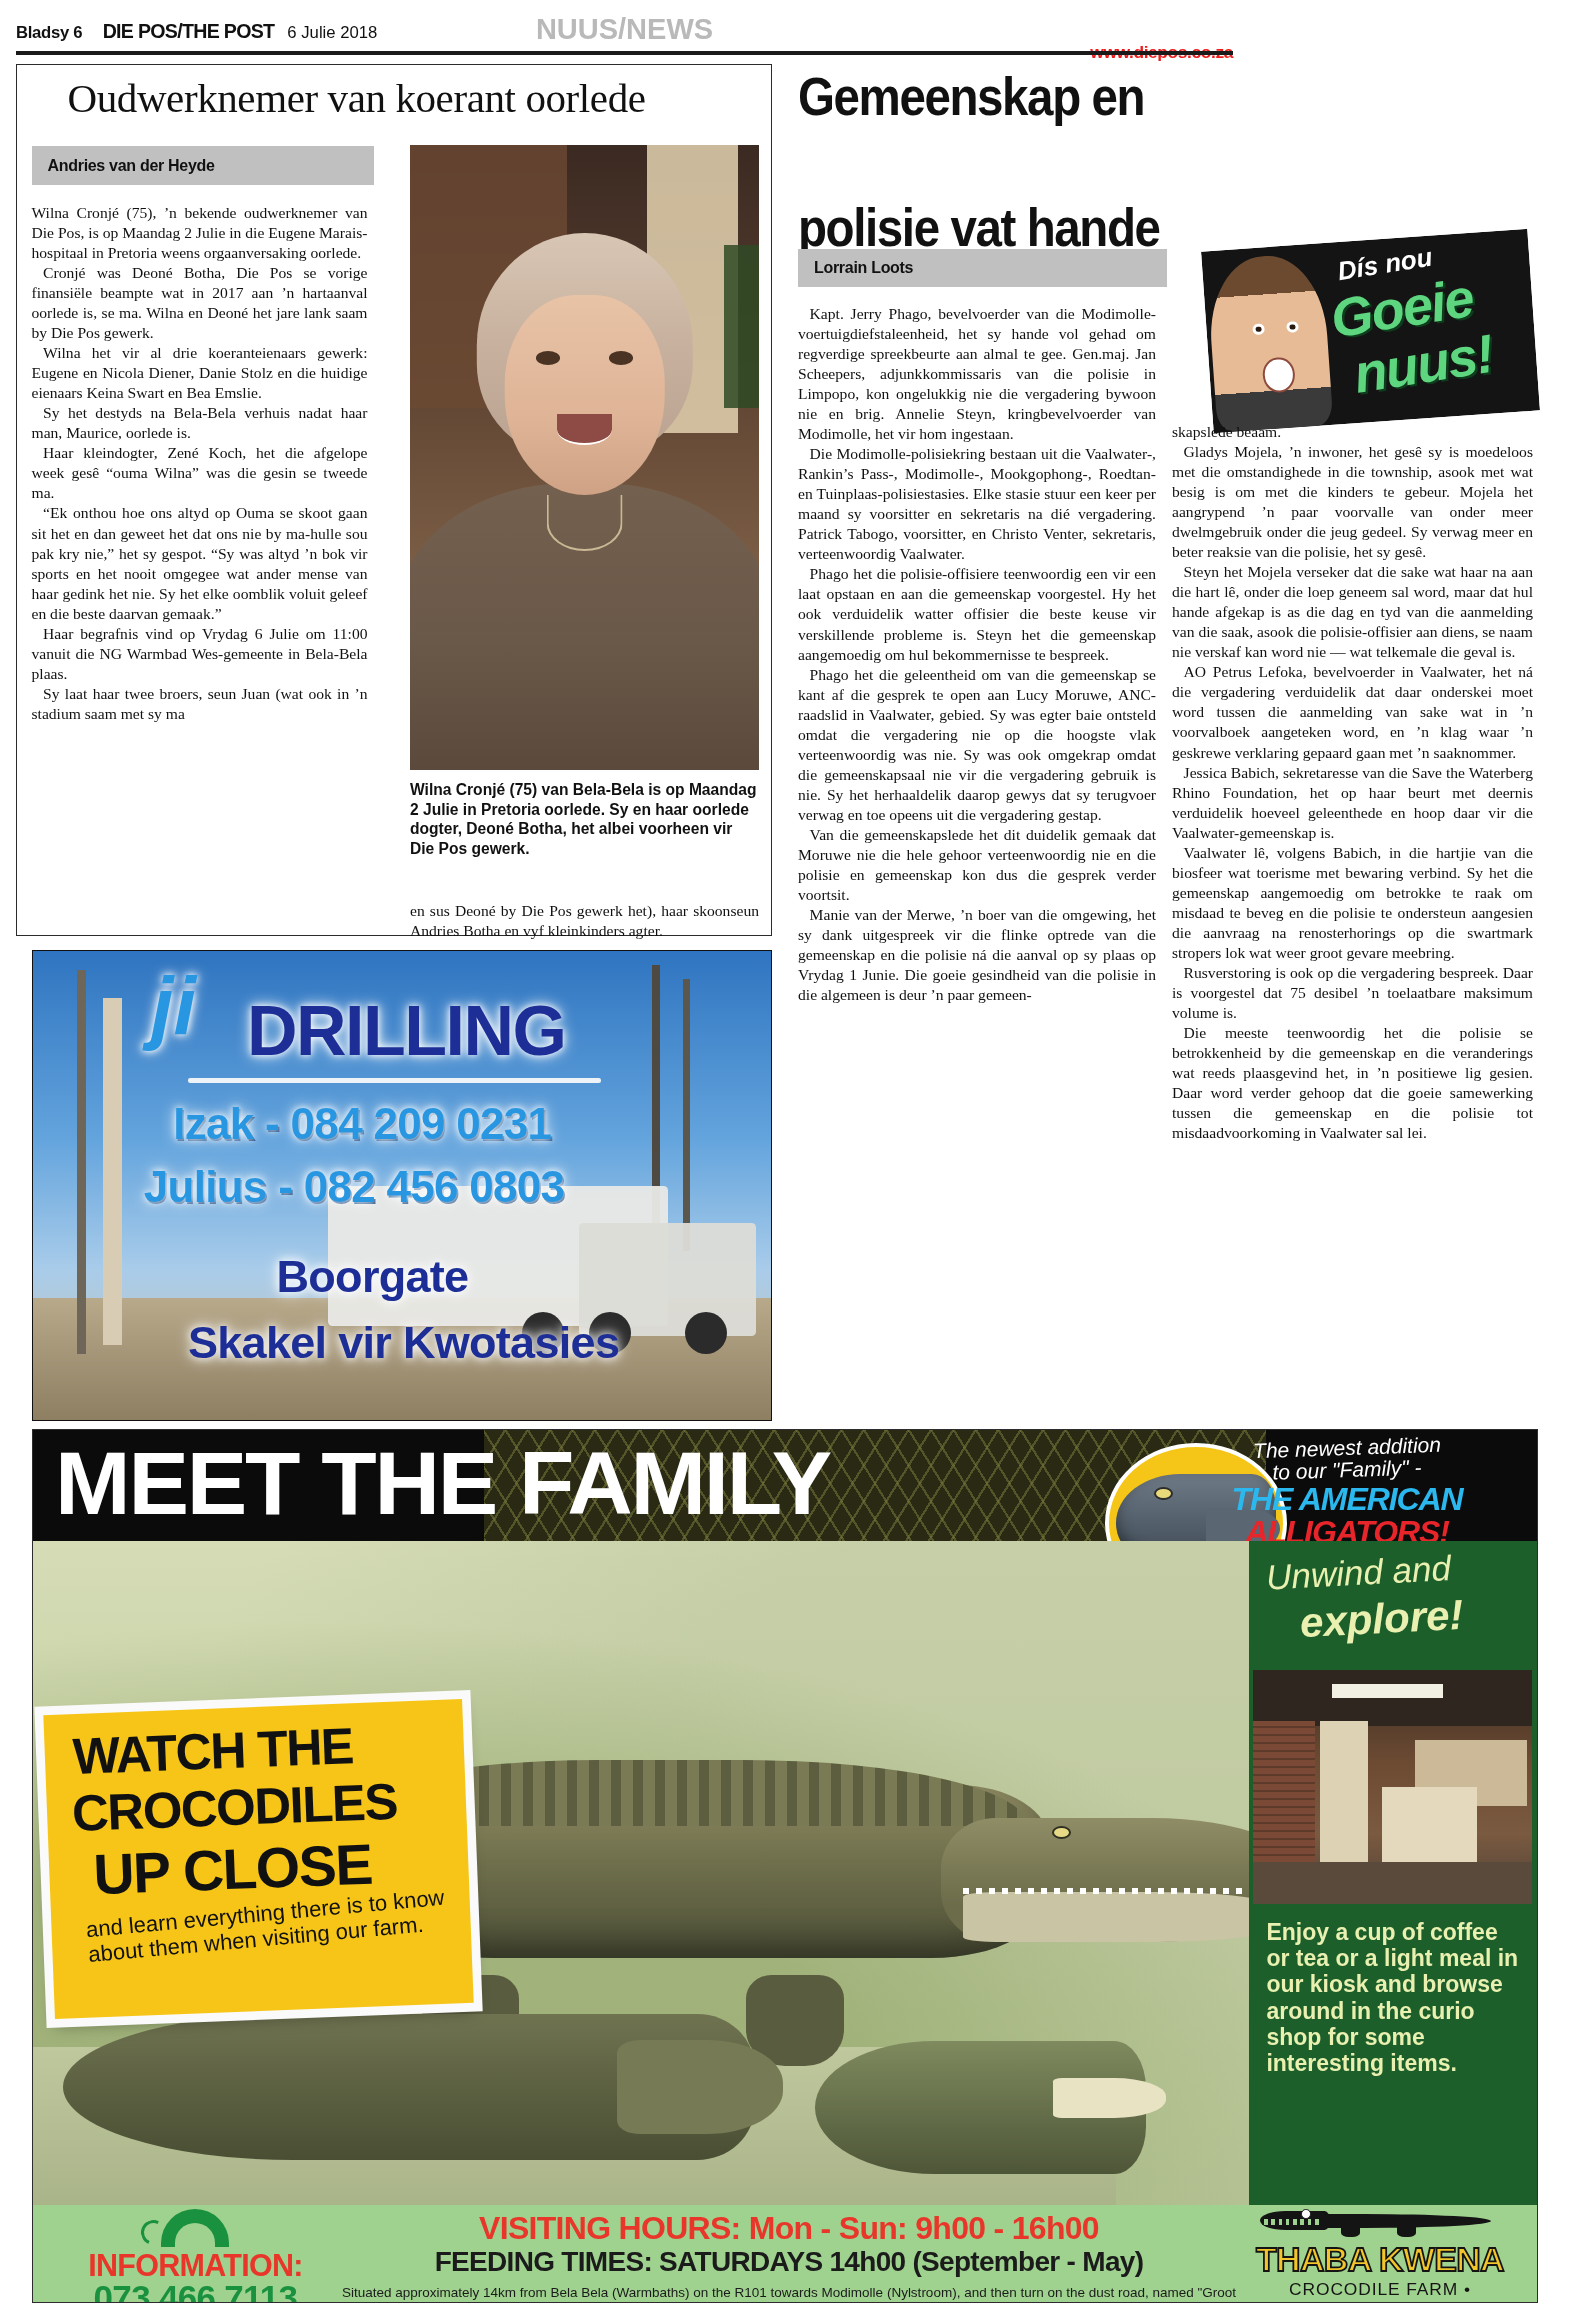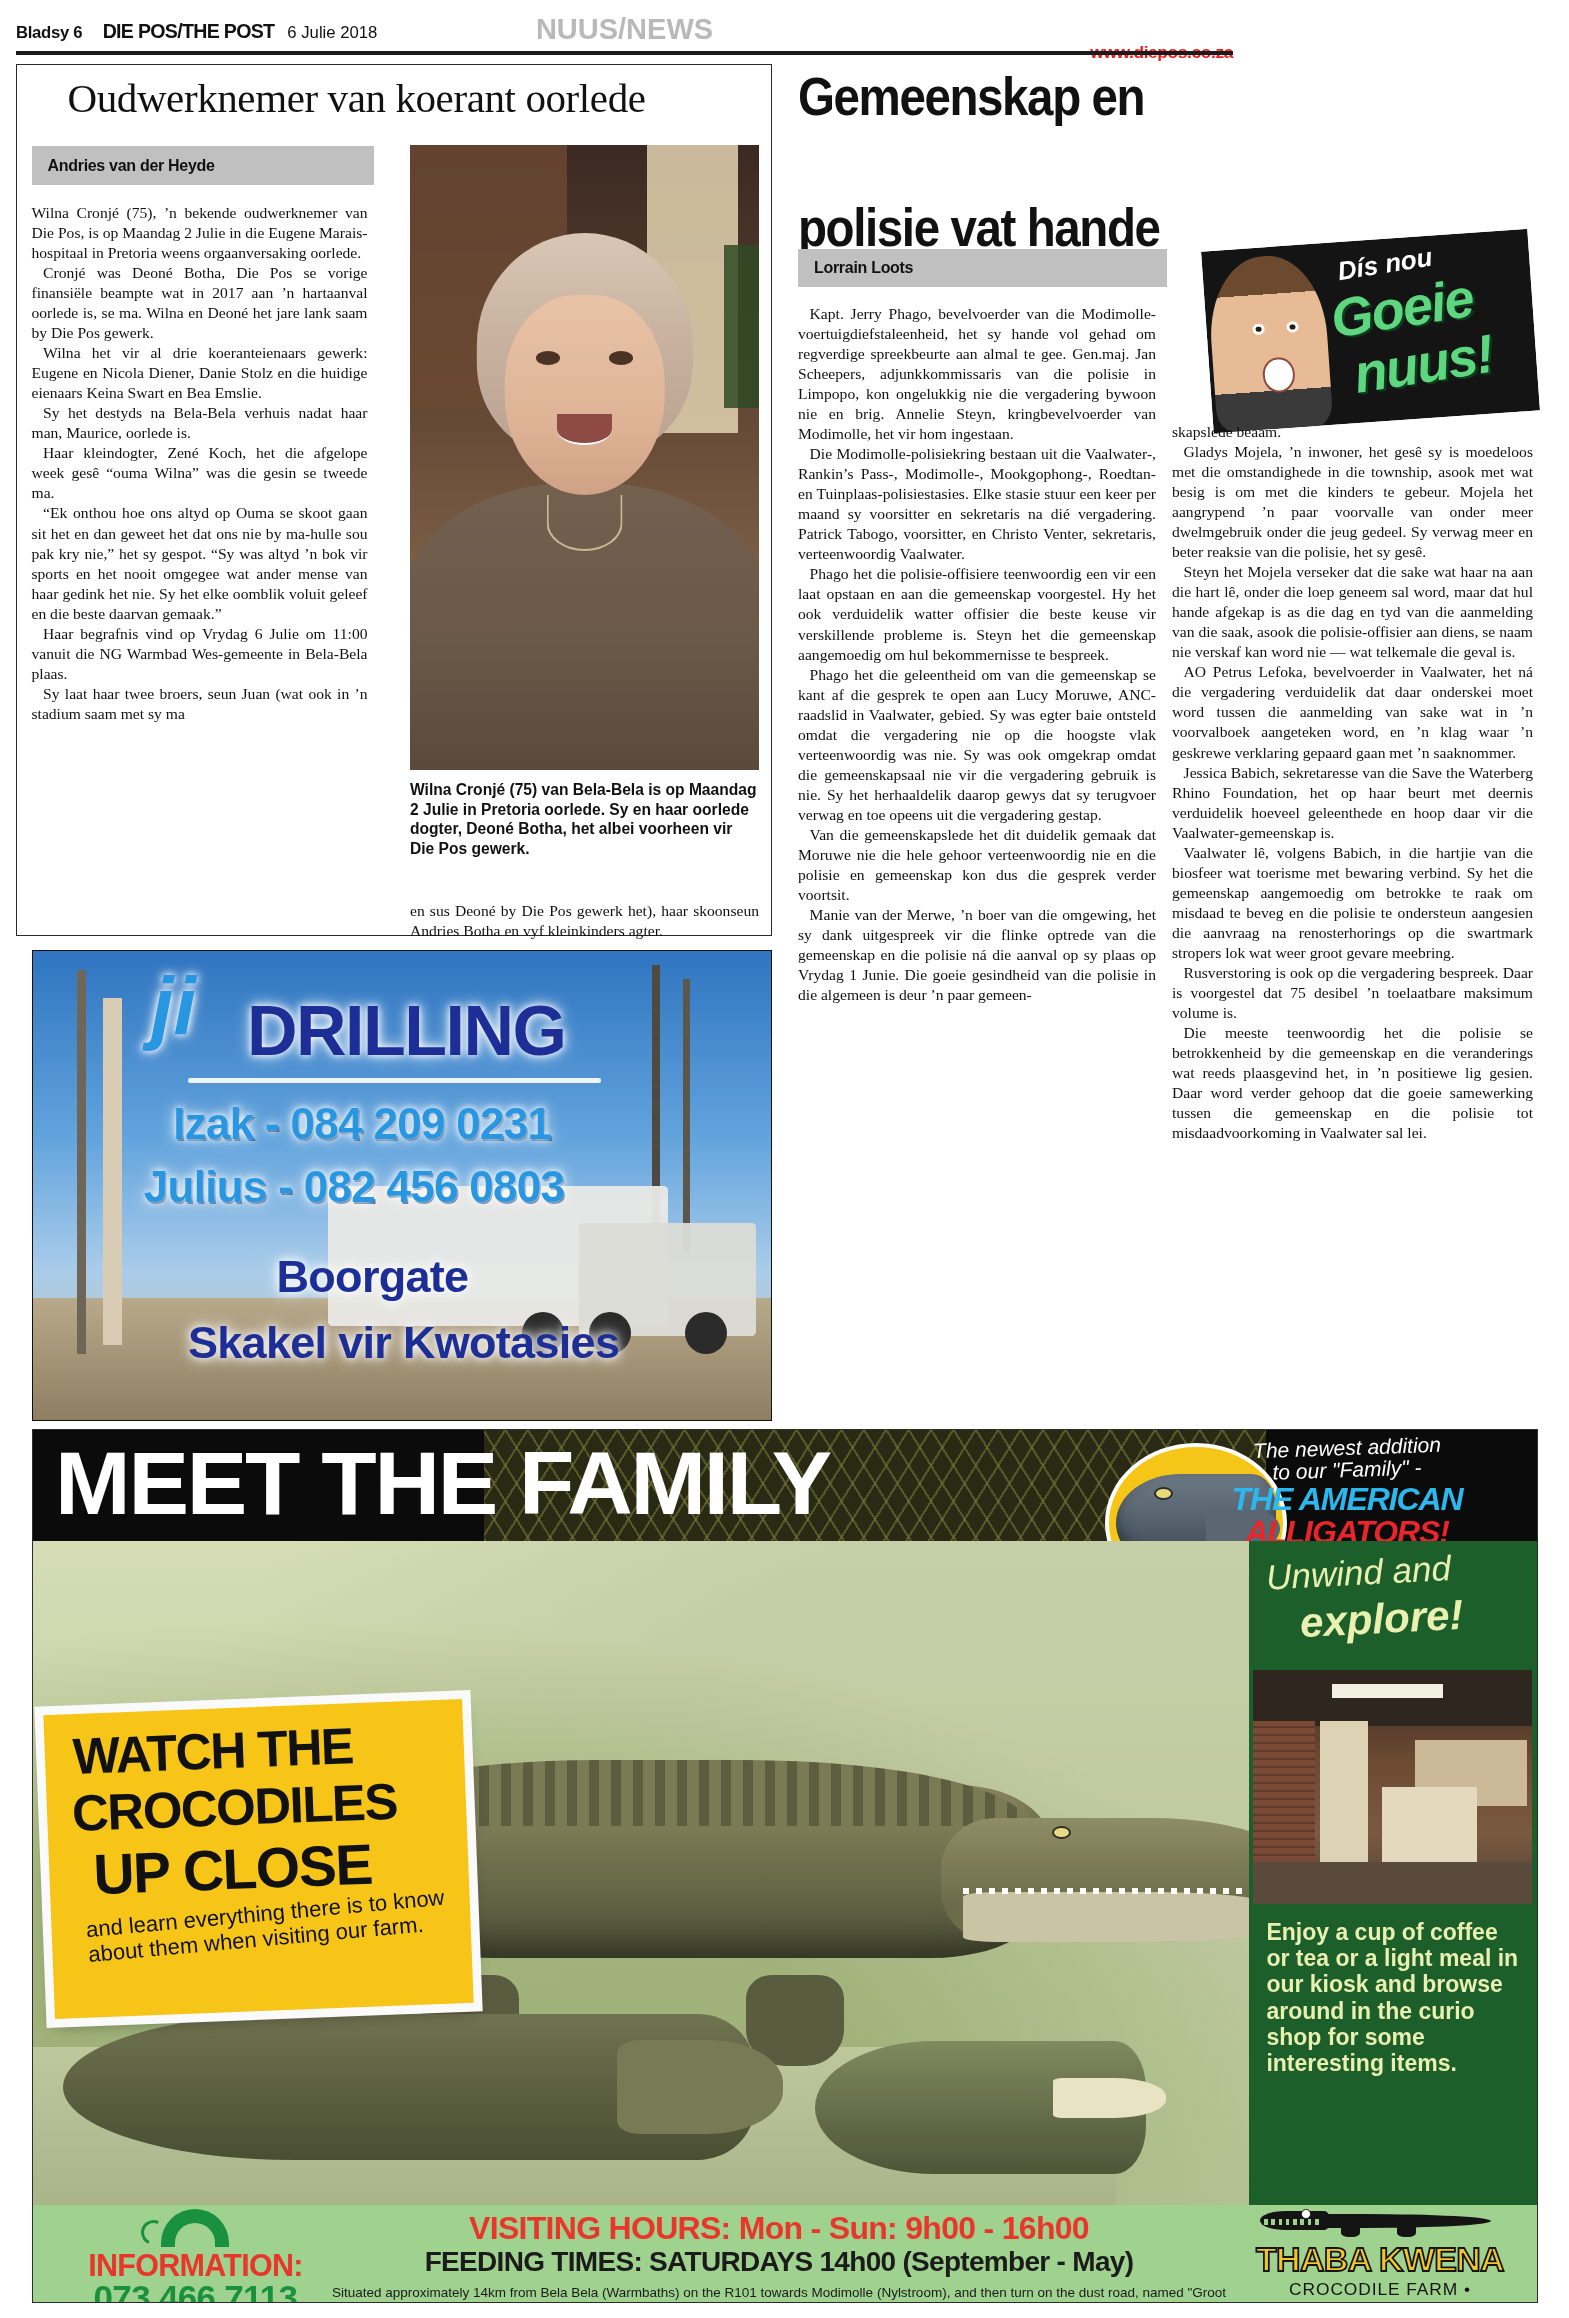--- a/index.html
+++ b/index.html
@@ -391,21 +391,21 @@
   }
   #croc-info .i-label {
     font-family:"Liberation Sans", sans-serif; font-weight:bold; font-size:30.5px;
     color:#e8372a; letter-spacing:-0.7px; line-height:1;
   }
   #croc-info .i-number {
     font-family:"Liberation Sans", sans-serif; font-weight:bold; font-size:35px;
     color:#19913f; letter-spacing:-0.7px; line-height:1.05;
   }
   #croc-hours {
-    position:absolute; left:295px; top:7.3px; width:902px; text-align:center;
+    position:absolute; left:305px; top:7.3px; width:902px; text-align:center;
   }
   #croc-hours .vh {
     font-family:"Liberation Sans", sans-serif; font-weight:bold; font-size:32px;
     color:#e8372a; letter-spacing:-0.7px; line-height:1.05;
   }
   #croc-hours .ft {
     font-family:"Liberation Sans", sans-serif; font-weight:bold; font-size:28px;
     color:#1b1b1b; letter-spacing:-0.7px; line-height:1.1; margin-top:1.5px;
   }
   #croc-hours .dir {

